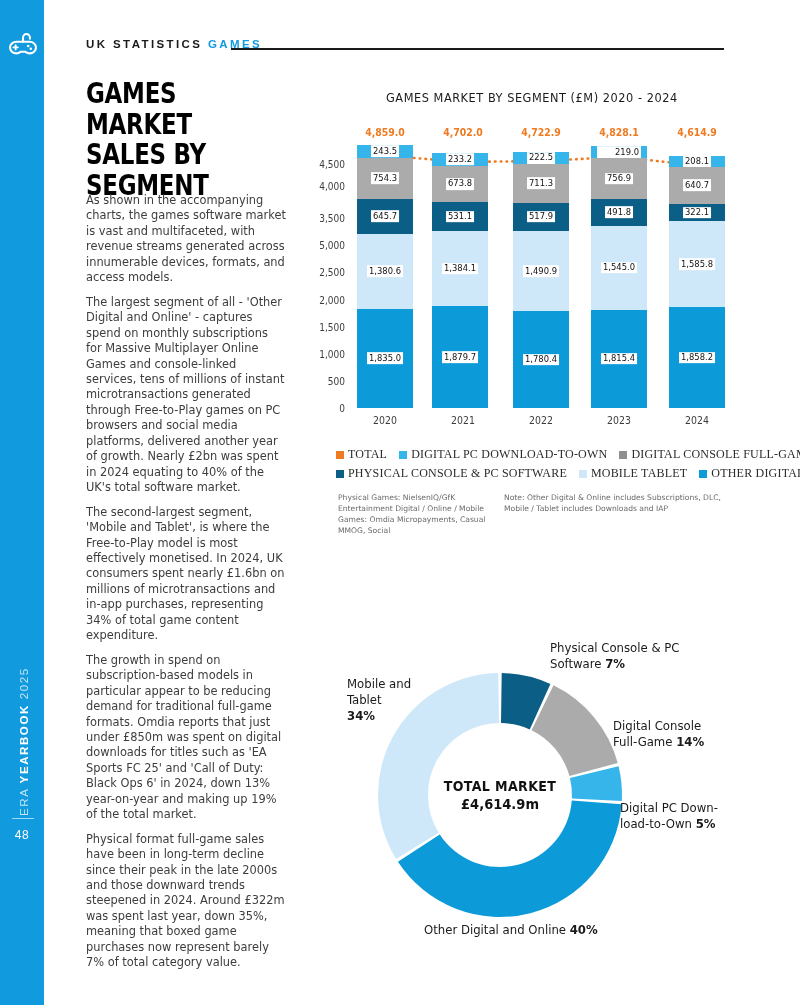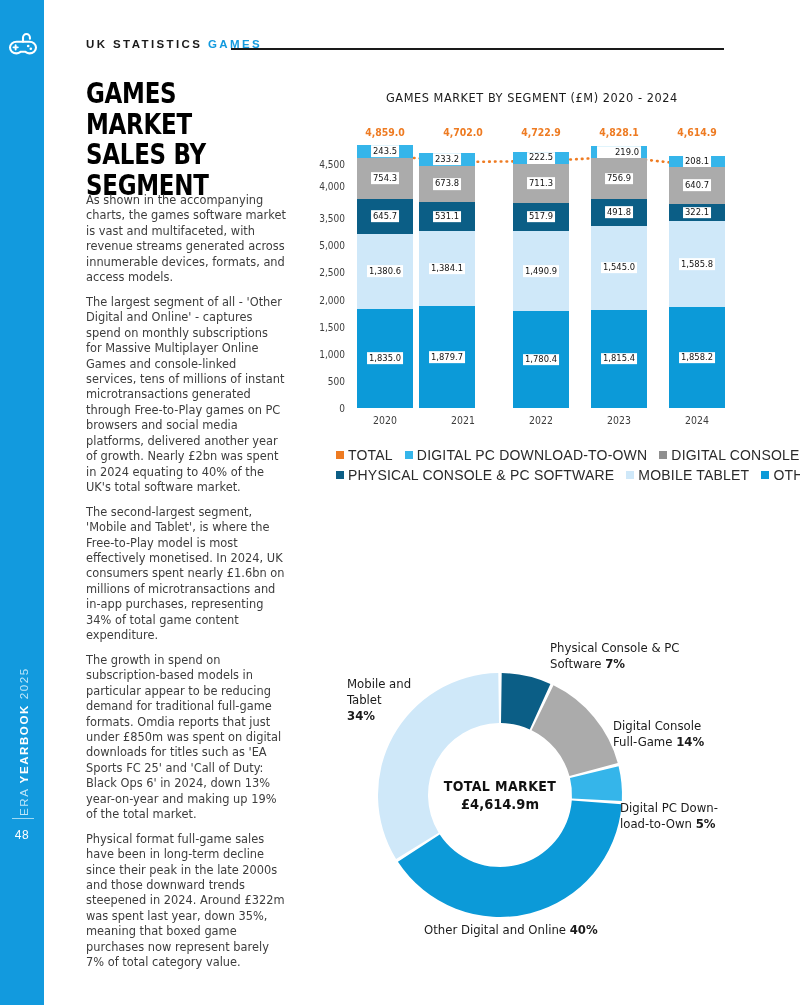--- a/index.html
+++ b/index.html
@@ -96,22 +96,22 @@
     font-family: "DejaVu Sans Condensed", "Liberation Sans Narrow", "Liberation Sans", sans-serif;
   }
   .total-line { position: absolute; left: 46px; top: 30px; width: 384px; height: 24px; }
 
   
   .legend { position: absolute; left: 336px; top: 447px; width: 400px; }
   .legend-row { display: flex; align-items: center; margin-bottom: 4px; }
   .legend-item { display: flex; align-items: center; margin-right: 12px; white-space: nowrap; }
   .swatch { width: 8px; height: 8px; margin-right: 4px; flex: 0 0 auto; }
   .legend-text {
-    font-size: 14px; letter-spacing: .2px; color: #2b2b2b;
-    font-family: Liberation Sans, sans-serif;
+    font-size: 12px; letter-spacing: .2px; color: #2b2b2b;
+    font-family: Liberation Serif, serif;
   }
 
   
   .notes { position: absolute; left: 338px; top: 492px; width: 400px; display: flex; }
   .notes-col { font-size: 7.6px; line-height: 1.45; color: #6a6a6a;
     font-family: "DejaVu Sans", sans-serif; }
   .notes-col.left { width: 166px; }
   .notes-col.right { width: 230px; }
 
   
@@ -214,21 +214,21 @@
               <span class="seg-label" style="top: 50%;">645.7</span>
             </div>
             <div class="seg" style="height: 74.8592px; background: rgb(207, 232, 249);">
               <span class="seg-label" style="top: 50%;">1,380.6</span>
             </div>
             <div class="seg" style="height: 99.4978px; background: rgb(12, 154, 216);">
               <span class="seg-label" style="top: 50%;">1,835.0</span>
             </div>
           </div>
         </div>
-        <div class="bar-col" style="left: 68px;">
+        <div class="bar-col" style="left: 81px;">
           <div>
             <div class="seg" style="height: 12.6446px; background: rgb(53, 181, 234);">
               <span class="seg-label" style="top: 50%;">233.2</span>
             </div>
             <div class="seg" style="height: 36.5349px; background: rgb(171, 171, 171);">
               <span class="seg-label" style="top: 50%;">673.8</span>
             </div>
             <div class="seg" style="height: 28.7974px; background: rgb(11, 94, 134);">
               <span class="seg-label" style="top: 50%;">531.1</span>
             </div>
@@ -334,20 +334,27 @@
           <span class="swatch" style="background: rgb(207, 232, 249);"></span>
           <span class="legend-text">MOBILE TABLET</span>
         </div>
         <div class="legend-item">
           <span class="swatch" style="background: rgb(12, 154, 216);"></span>
           <span class="legend-text">OTHER DIGITAL AND ONLINE</span>
         </div>
       </div>
     </div>
 
+  <div class="notes">
+    <div class="notes-col left">Physical Games: NielsenIQ/GfK Entertainment
+Digital / Online / Mobile Games: Omdia
+Micropayments, Casual MMOG, Social</div>
+    <div class="notes-col right">Note: Other Digital &amp; Online includes Subscriptions, DLC,
+Mobile / Tablet includes Downloads and IAP</div>
+  </div>
 
   <div class="donut-wrap">
     <svg id="donut" width="260" height="260" viewBox="0 0 260 260">
         <path d="M 131.70338600137572 8.011892070864889 A 122 122 0 0 1 180.39874043859413 18.896593381646397 L 159.74351894736702 64.43077642195526 A 72 72 0 0 0 131.00527698441846 58.0070182713301 Z" fill="#0B5E86"></path>
         <path d="M 183.48127990826745 20.347126351501615 A 122 122 0 0 1 247.732012325622 98.01292020581451 L 199.48118760200643 111.12237913785775 A 72 72 0 0 0 161.56272256881357 65.28682866645997 Z" fill="#ABABAB"></path>
         <path d="M 248.57924207058267 101.31266220148404 A 122 122 0 0 1 251.85434875565494 135.95967191506483 L 201.91404188858326 133.51718342528417 A 72 72 0 0 0 199.98119204165533 113.06976785661354 Z" fill="#35B5EA"></path>
         <path d="M 251.64043577168428 139.35972143147188 A 122 122 0 0 1 27.914753758006682 196.80271326609113 L 69.75296943095476 169.42455209146362 A 72 72 0 0 0 201.78779816033824 135.52377002513094 Z" fill="#0C9AD8"></path>
         <path d="M 26.089314034548153 193.9262805283496 A 122 122 0 0 1 128.29661399862425 8.011892070864889 L 128.9947230155815 58.0070182713301 A 72 72 0 0 0 68.67566074170055 167.72698522984567 Z" fill="#CFE8F9"></path>
       </svg>
     <div class="donut-center">

